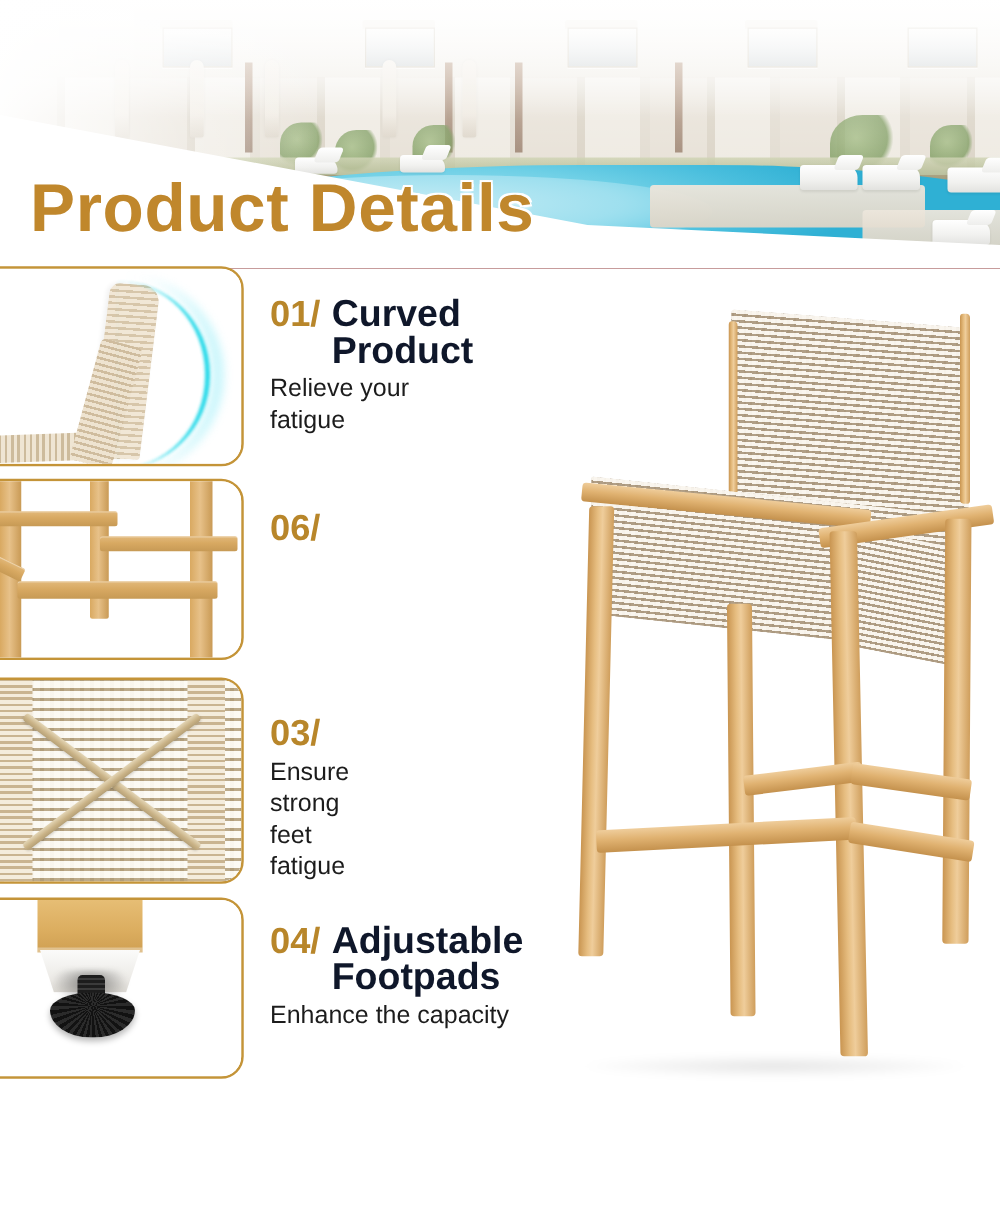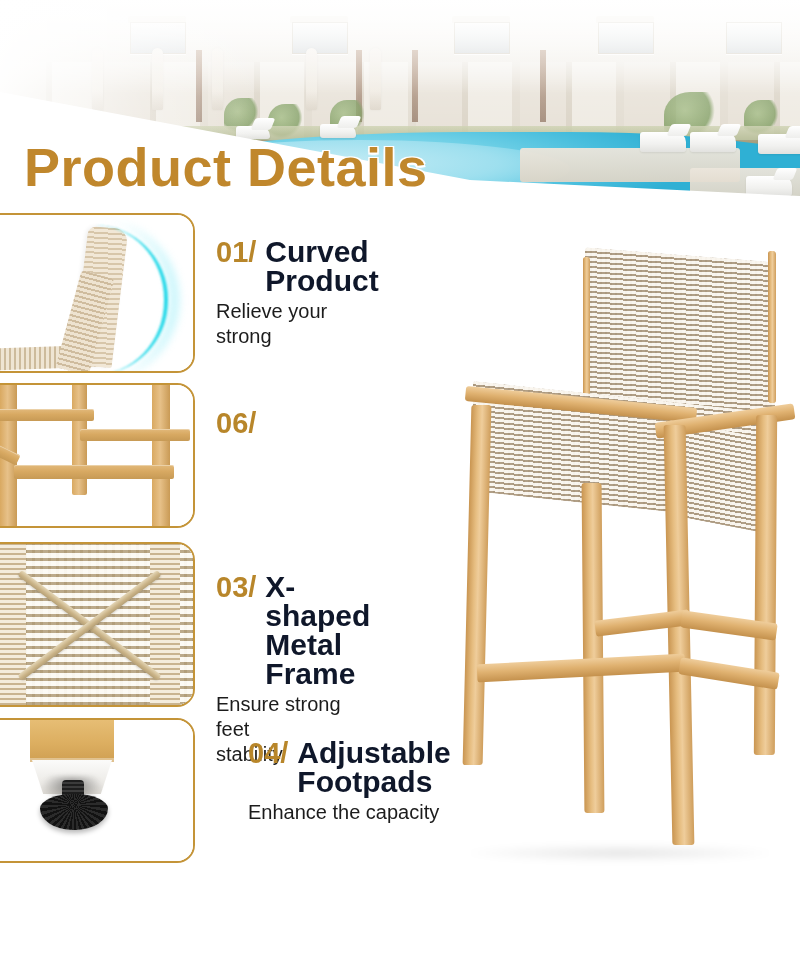--- a/index.html
+++ b/index.html
@@ -475,21 +475,21 @@
   </div>
 
   <div class="txt" style="left:216px; top:237px;">
     <div class="row-head">
       <div class="num">01/</div>
       <div>
         <div class="headline">Curved</div>
         <div class="headline">Product</div>
       </div>
     </div>
-    <div class="subtext">Relieve your strong</div>
+    <div class="subtext">Relieve your fatigue</div>
   </div>
 </div>
 
 <div class="feature">
   <div class="thumb-frame" style="top:383px; width:213px; height:145px;">
     <div class="thumb-inner">
       <div class="tb2-bg"></div>
       <div class="wood v" style="left:16px; top:-10px; width:17px; height:165px;"></div>
       <div class="wood v" style="left:88px; top:-10px; width:15px; height:120px;"></div>
       <div class="wood v" style="left:168px; top:-10px; width:18px; height:165px;"></div>
@@ -515,43 +515,39 @@
       <div class="tb3-rail" style="left:14px; width:28px;"></div>
       <div class="tb3-rail" style="left:166px; width:30px;"></div>
       <div class="tb3-x" style="left:18px; top:78px; width:175px; transform:rotate(37deg);"></div>
       <div class="tb3-x" style="left:18px; top:78px; width:175px; transform:rotate(-37deg);"></div>
     </div>
   </div>
 
   <div class="txt" style="left:216px; top:572px;">
     <div class="row-head">
       <div class="num">03/</div>
-      <div>
-        <div class="headline">X-shaped</div>
-        <div class="headline">Metal Frame</div>
-      </div>
     </div>
     <div class="subtext">Ensure strong feet</div>
-    <div class="subtext" style="margin-top:0;">stability</div>
+    <div class="subtext" style="margin-top:0;">fatigue</div>
   </div>
 </div>
 
 <div class="feature">
   <div class="thumb-frame" style="top:718px; width:213px; height:145px;">
     <div class="thumb-inner">
       <div class="tb4-bg"></div>
       <div class="tb4-leg"></div>
       <div class="tb4-sock"></div>
       <div class="tb4-shadow"></div>
       <div class="tb4-stem"></div>
       <div class="tb4-pad"></div>
     </div>
   </div>
 
-  <div class="txt" style="left:216px; top:738px;margin-left:32px;">
+  <div class="txt" style="left:216px; top:738px;">
     <div class="row-head">
       <div class="num">04/</div>
       <div>
         <div class="headline">Adjustable</div>
         <div class="headline">Footpads</div>
       </div>
     </div>
     <div class="subtext">Enhance the capacity</div>
   </div>
 </div>

